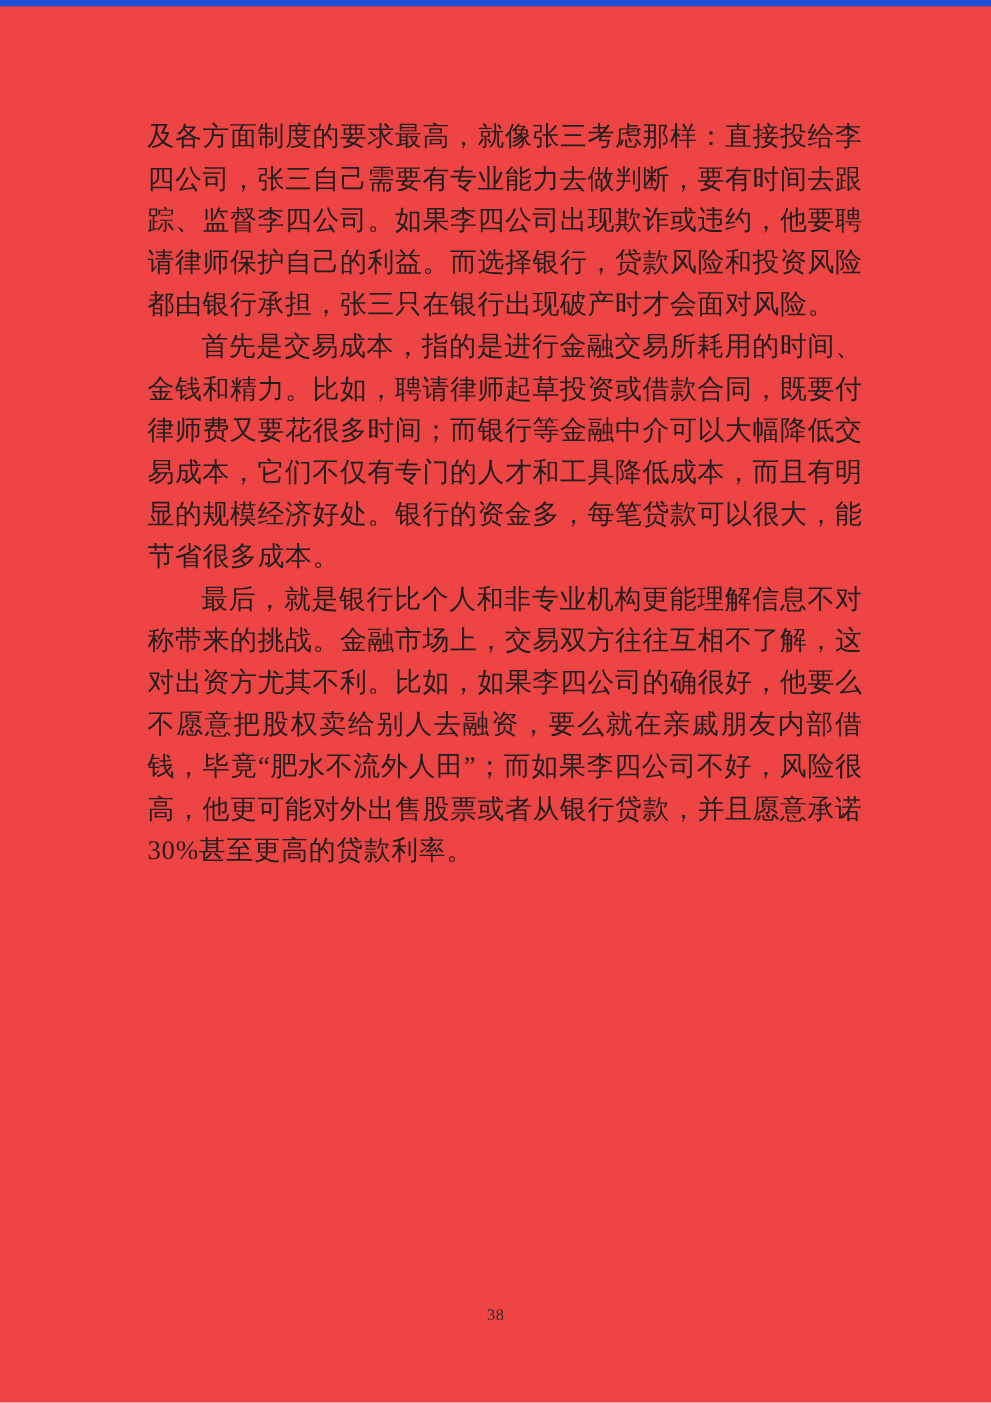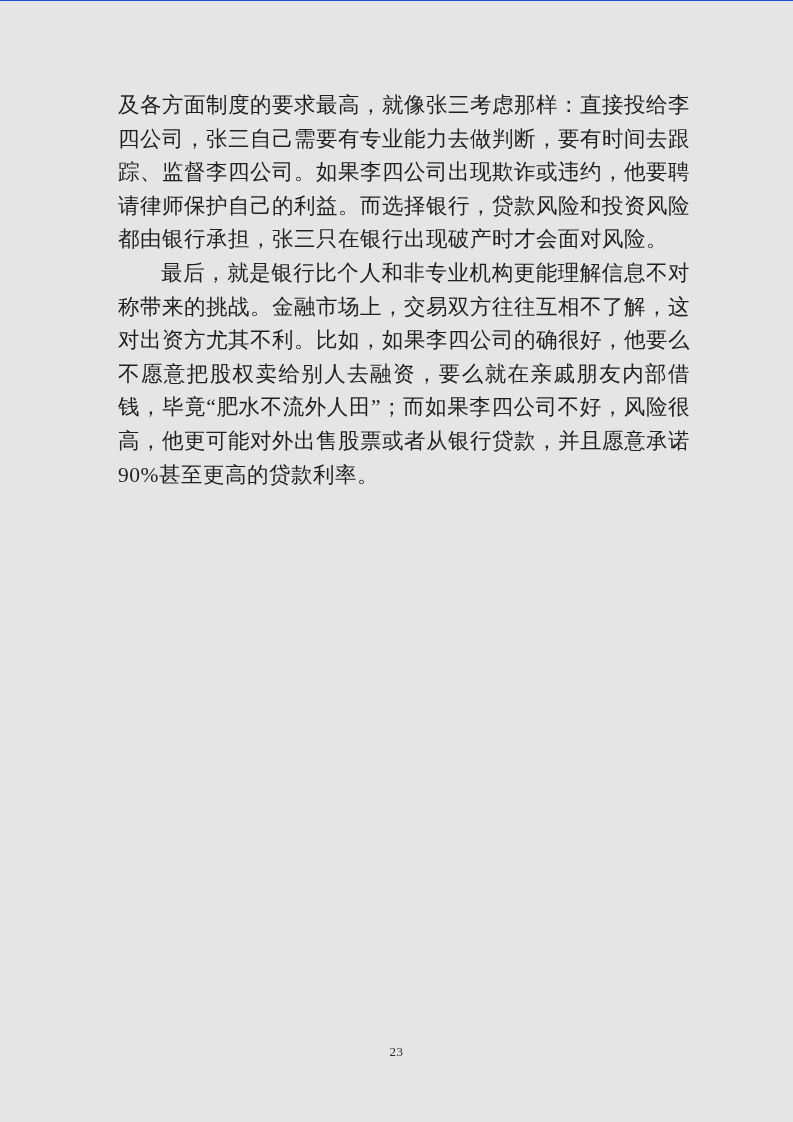--- a/index.html
+++ b/index.html
@@ -4,24 +4,24 @@
 <style>
   html, body {
     margin: 0;
     padding: 0;
     background: #ffffff;
   }
   .page {
     position: relative;
     width: 793px;
     height: 1122px;
-    background: #e5e5e5;
+    background: #ef4444;
     overflow: hidden;
     font-family: "Liberation Serif", "DejaVu Serif", serif;
-    border-top: 1px solid #1d4ed8;
+    border-top: 5px solid #1d4ed8;
     box-sizing: border-box;
   }
   .content {
     position: absolute;
     left: 118px;
     top: 88px;
     width: 572px;
     color: #1f1f1f;
     font-size: 21.5px;
     line-height: 33.6px;
@@ -50,16 +50,17 @@
     color: #2a2a2a;
     letter-spacing: 0.5px;
   }
 </style>
 </head>
 <body>
 
 <div class="page">
   <div class="content">
     <p class="para">及各方面制度的要求最高，就像张三考虑那样：直接投给李四公司，张三自己需要有专业能力去做判断，要有时间去跟踪、监督李四公司。如果李四公司出现欺诈或违约，他要聘请律师保护自己的利益。而选择银行，贷款风险和投资风险都由银行承担，张三只在银行出现破产时才会面对风险。</p>
-    <p class="para indented">最后，就是银行比个人和非专业机构更能理解信息不对称带来的挑战。金融市场上，交易双方往往互相不了解，这对出资方尤其不利。比如，如果李四公司的确很好，他要么不愿意把股权卖给别人去融资，要么就在亲戚朋友内部借钱，毕竟“肥水不流外人田”；而如果李四公司不好，风险很高，他更可能对外出售股票或者从银行贷款，并且愿意承诺 90%甚至更高的贷款利率。</p>
+    <p class="para indented">首先是交易成本，指的是进行金融交易所耗用的时间、金钱和精力。比如，聘请律师起草投资或借款合同，既要付律师费又要花很多时间；而银行等金融中介可以大幅降低交易成本，它们不仅有专门的人才和工具降低成本，而且有明显的规模经济好处。银行的资金多，每笔贷款可以很大，能节省很多成本。</p>
+    <p class="para indented">最后，就是银行比个人和非专业机构更能理解信息不对称带来的挑战。金融市场上，交易双方往往互相不了解，这对出资方尤其不利。比如，如果李四公司的确很好，他要么不愿意把股权卖给别人去融资，要么就在亲戚朋友内部借钱，毕竟“肥水不流外人田”；而如果李四公司不好，风险很高，他更可能对外出售股票或者从银行贷款，并且愿意承诺 30%甚至更高的贷款利率。</p>
   </div>
-  <div class="page-number">23</div>
+  <div class="page-number">38</div>
 </div>
 
 </body></html>

